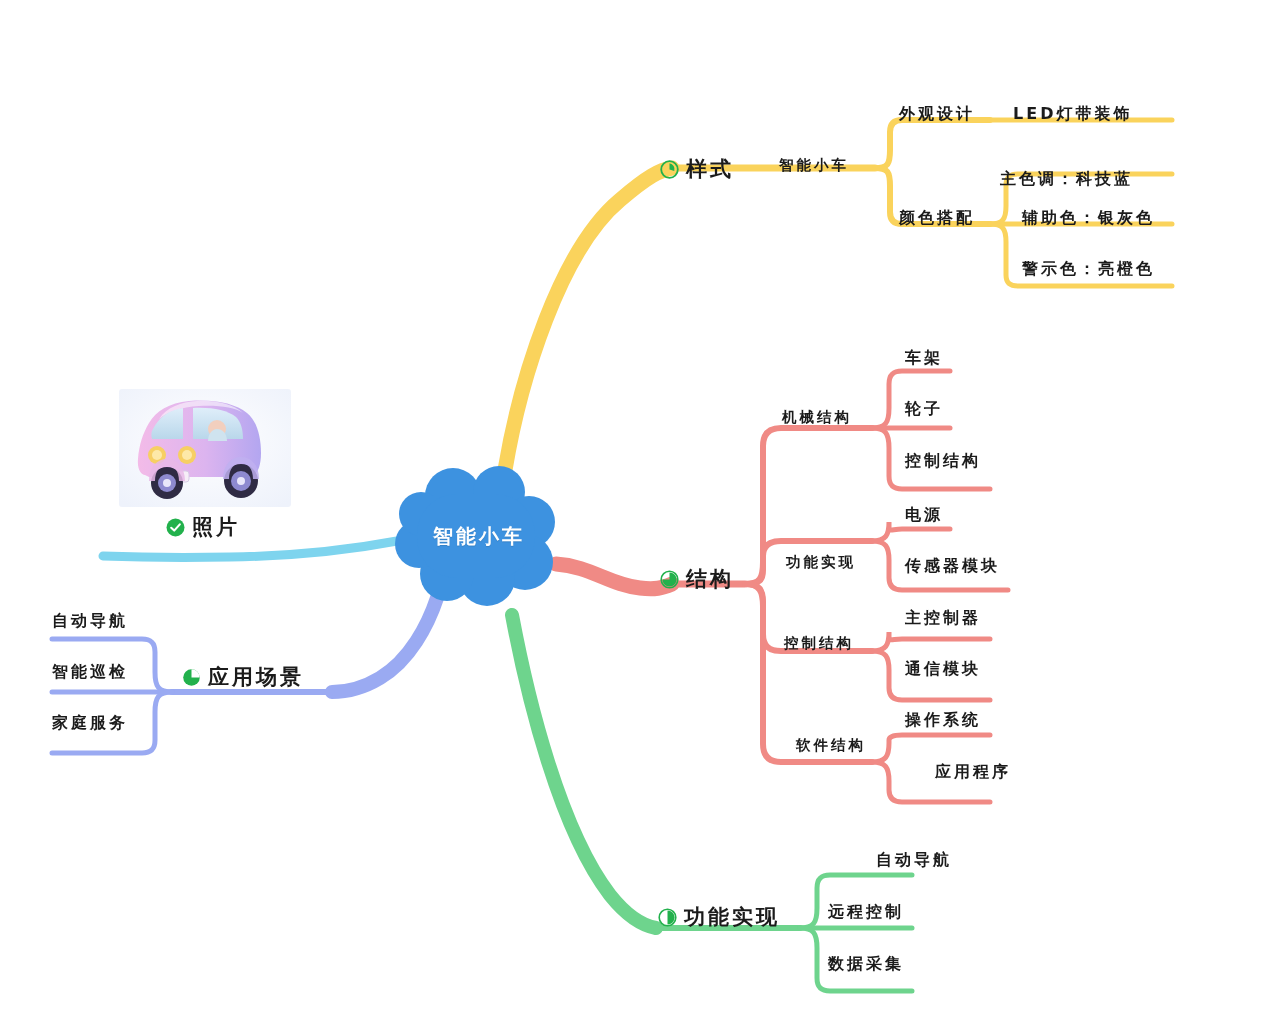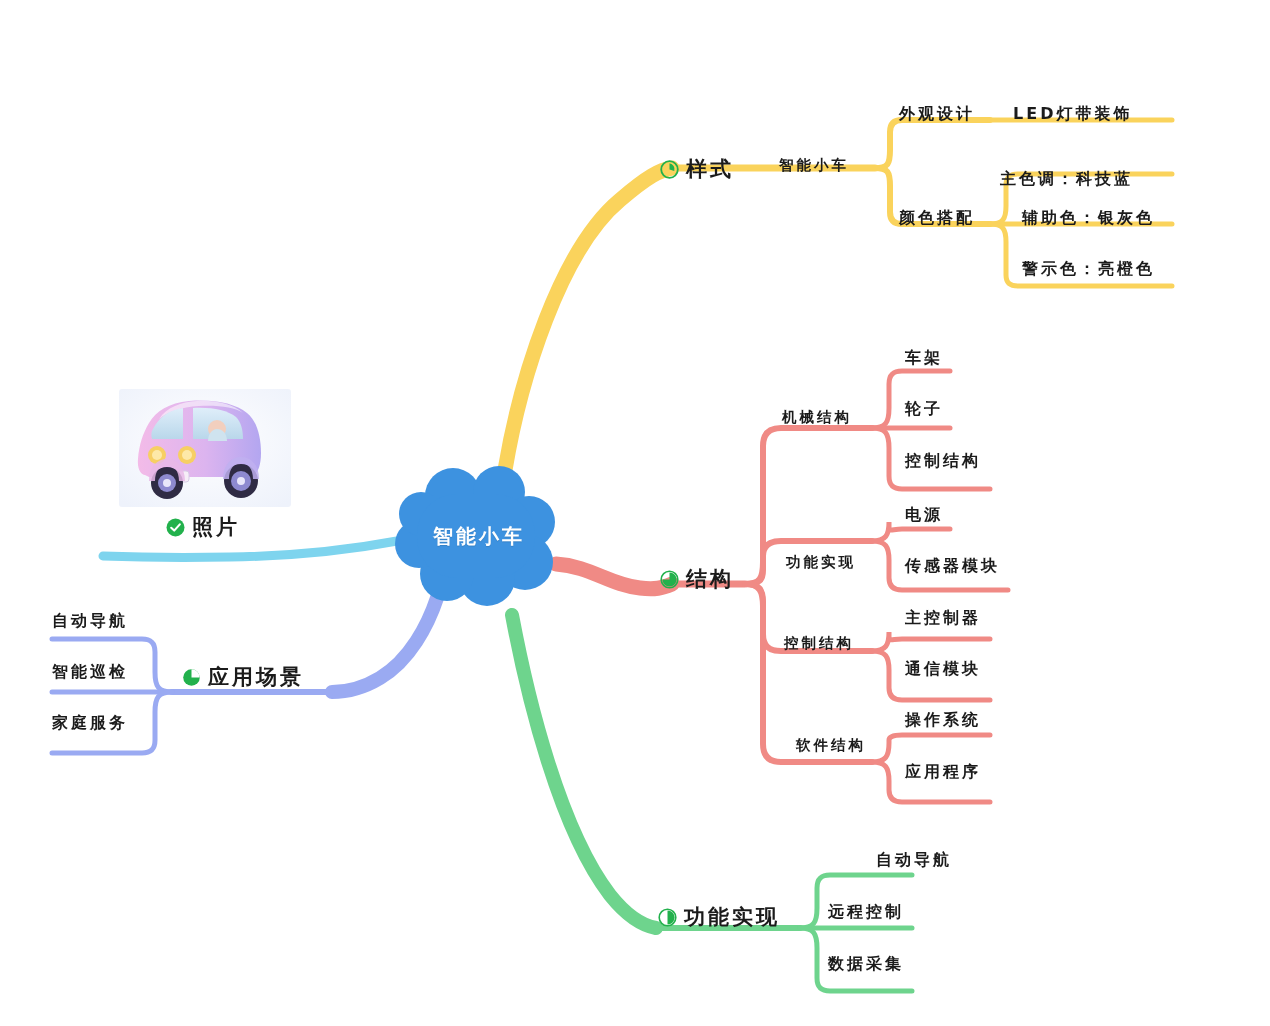--- a/index.html
+++ b/index.html
@@ -260,21 +260,21 @@
   <div class="node lvl3" style="left:905px;top:659px;">
     <span class="txt">通信模块</span>
   </div>
 
   <div class="node lvl2" style="left:756px;top:736px;margin-left:40px;">
     <span class="txt">软件结构</span>
   </div>
   <div class="node lvl3" style="left:905px;top:710px;">
     <span class="txt">操作系统</span>
   </div>
-  <div class="node lvl3" style="left:905px;top:762px;">
+  <div class="node lvl3" style="left:935px;top:762px;">
     <span class="txt">应用程序</span>
   </div>
 
   <div class="node lvl1" style="left:658px;top:903px;">
     <span class="ico">
       <svg width="19" height="19" viewBox="0 0 19 19">
         <circle cx="9.5" cy="9.5" r="8.3" fill="none" stroke="#22b14c" stroke-width="1.6"></circle>
         <path d="M9.5,2.4 A7.1,7.1 0 0 1 9.5,16.6 Z" fill="#22b14c"></path>
       </svg>
     </span>

